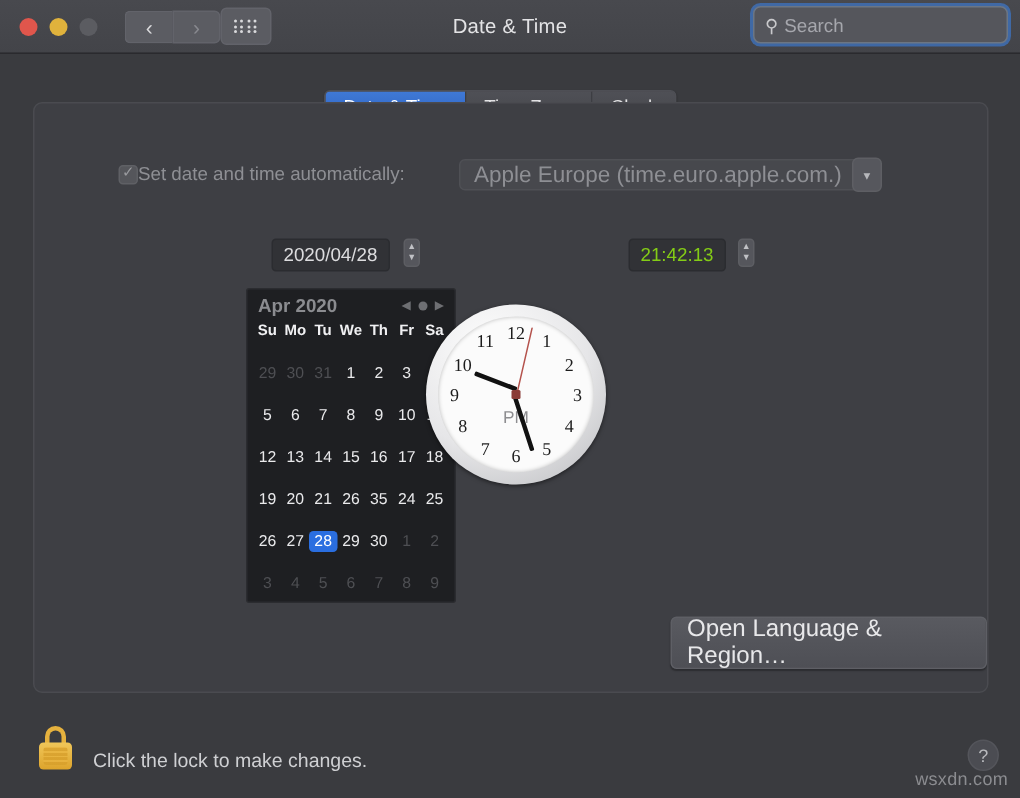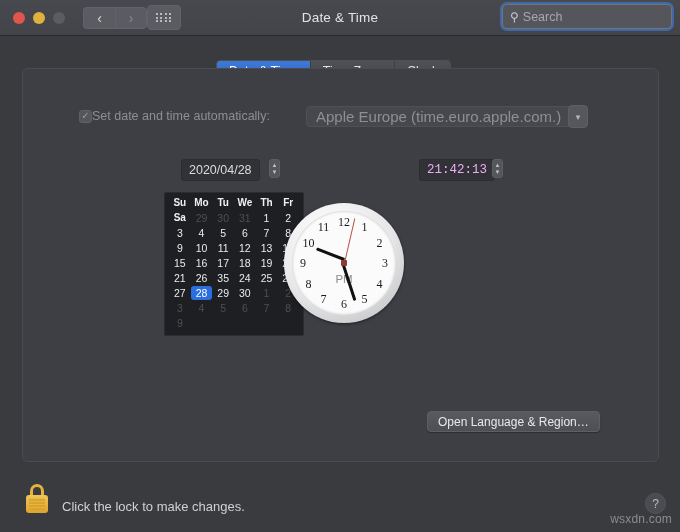--- a/index.html
+++ b/index.html
@@ -151,21 +151,21 @@
     border-radius: 3px;
     padding: 3px 7px;
     font-size: 12.5px; color: #dcdcde;
   }
   #time-field {
     position: absolute; left: 396px; top: 90px;
     background: #313236;
     border: 1px solid #2b2c30;
     border-radius: 3px;
     padding: 3px 7px;
-    font-size: 12.5px; color: #f0abfc; font-family: Liberation Mono, monospace;
+    font-size: 12.5px; color: #84cc16;
   }
   .stepper {
     position: absolute;
     width: 11px; height: 19px;
     background: #55565c; border: 1px solid #5d5e63; border-radius: 3px;
     display: flex; flex-direction: column; align-items: center; justify-content: center;
     gap: 2px;
   }
   .stepper span { font-size: 6px; color: #c0c1c5; line-height: 5px; }
   #date-stepper { left: 246px; top: 90px; }
@@ -184,22 +184,22 @@
     display: flex; align-items: center; justify-content: space-between;
     padding: 1px 3px 3px 3px;
   }
   #cal-month { font-size: 12.5px; font-weight: bold; color: #8b8c90; }
   #cal-nav { display: flex; align-items: center; gap: 5px; }
   #cal-nav span { font-size: 8px; color: #6e6f73; line-height: 1; }
   #cal-dot { width: 6px; height: 6px; border-radius: 50%; background: #6e6f73; display:block; }
 
   #cal-grid {
     display: grid;
-    grid-template-columns: repeat(6, 1fr);
-    row-gap: 1px;
+    grid-template-columns: repeat(7, 1fr);
+    row-gap: 14px;
   }
   #cal-grid div {
     text-align: center;
     font-size: 10.5px;
     color: #eaeaec;
     height: 14px; line-height: 14px;
   }
   #cal-grid div.dow { font-weight: bold; color: #f0f0f2; font-size: 10px; }
   #cal-grid div.dim { color: #4e4f53; }
   #cal-grid div.sel {
@@ -251,26 +251,26 @@
     width: 6px; height: 6px; margin: -3px 0 0 -3px;
     background: #8a3b36; border-radius: 1px;
   }
 
   
   #format-note {
     position: absolute; left: 36px; top: 347px;
     font-size: 12px; color: #d3d3d6;
   }
   #lang-btn {
-    position: absolute; left: 404px; top: 342px;
-    height: 21px; padding: 0 10px;
+    position: absolute; left: 424px; top: 342px;
+    height: 35px; padding: 0 10px;
     background: linear-gradient(#595a60, #4e4f55);
     border: 1px solid #5e5f65;
     border-radius: 4px;
-    font-size: 12px; color: #e8e8ea;
+    font-size: 16px; color: #e8e8ea;
     display: flex; align-items: center;
     box-shadow: 0 1px 1px rgba(0,0,0,.3);
   }
 
   
   #lock-row {
     position: absolute; left: 24px; top: 484px;
     display: flex; align-items: flex-end;
   }
   #lock-icon { width: 26px; height: 30px; position: relative; }
@@ -385,20 +385,28 @@
       <span>▼</span>
     </div>
 
     <div id="time-field">21:42:13</div>
     <div class="stepper" id="time-stepper">
       <span>▲</span>
       <span>▼</span>
     </div>
 
     <div id="calendar">
+      <div id="cal-head">
+        <span id="cal-month">Apr 2020</span>
+        <span id="cal-nav">
+          <span>◀</span>
+          <i id="cal-dot"></i>
+          <span>▶</span>
+        </span>
+      </div>
       <div id="cal-grid">
           <div class="dow">Su</div>
           <div class="dow">Mo</div>
           <div class="dow">Tu</div>
           <div class="dow">We</div>
           <div class="dow">Th</div>
           <div class="dow">Fr</div>
           <div class="dow">Sa</div>
           <div class="dim">29</div>
           <div class="dim">30</div>

